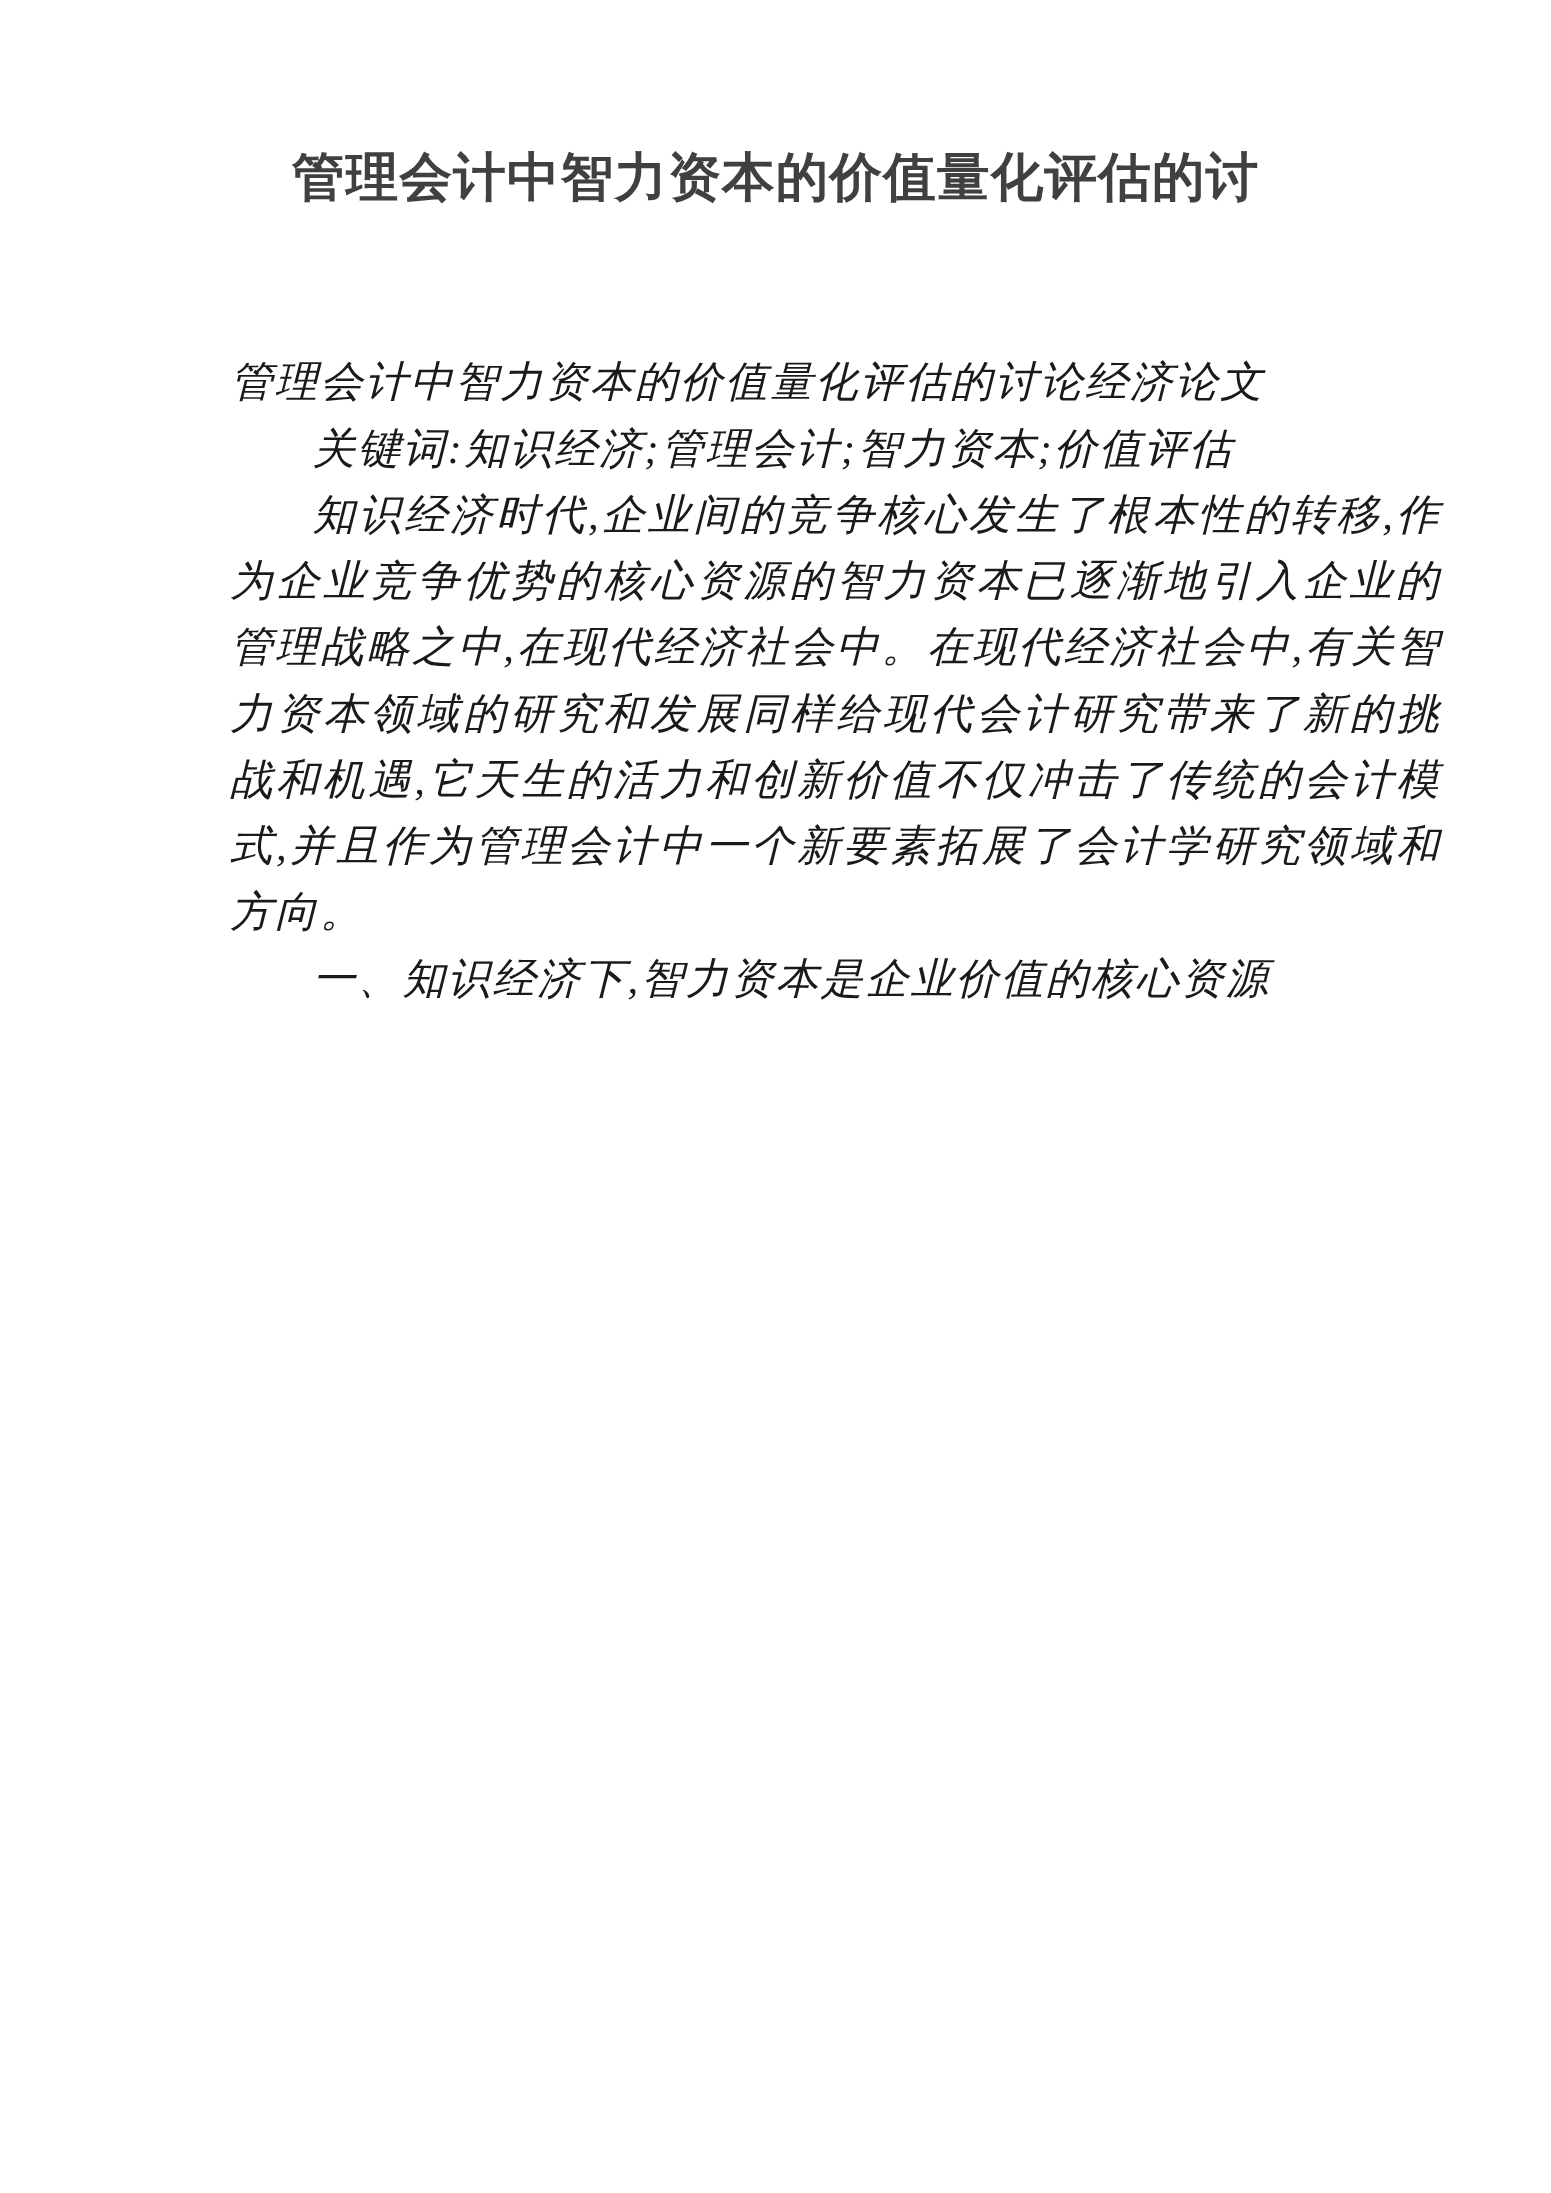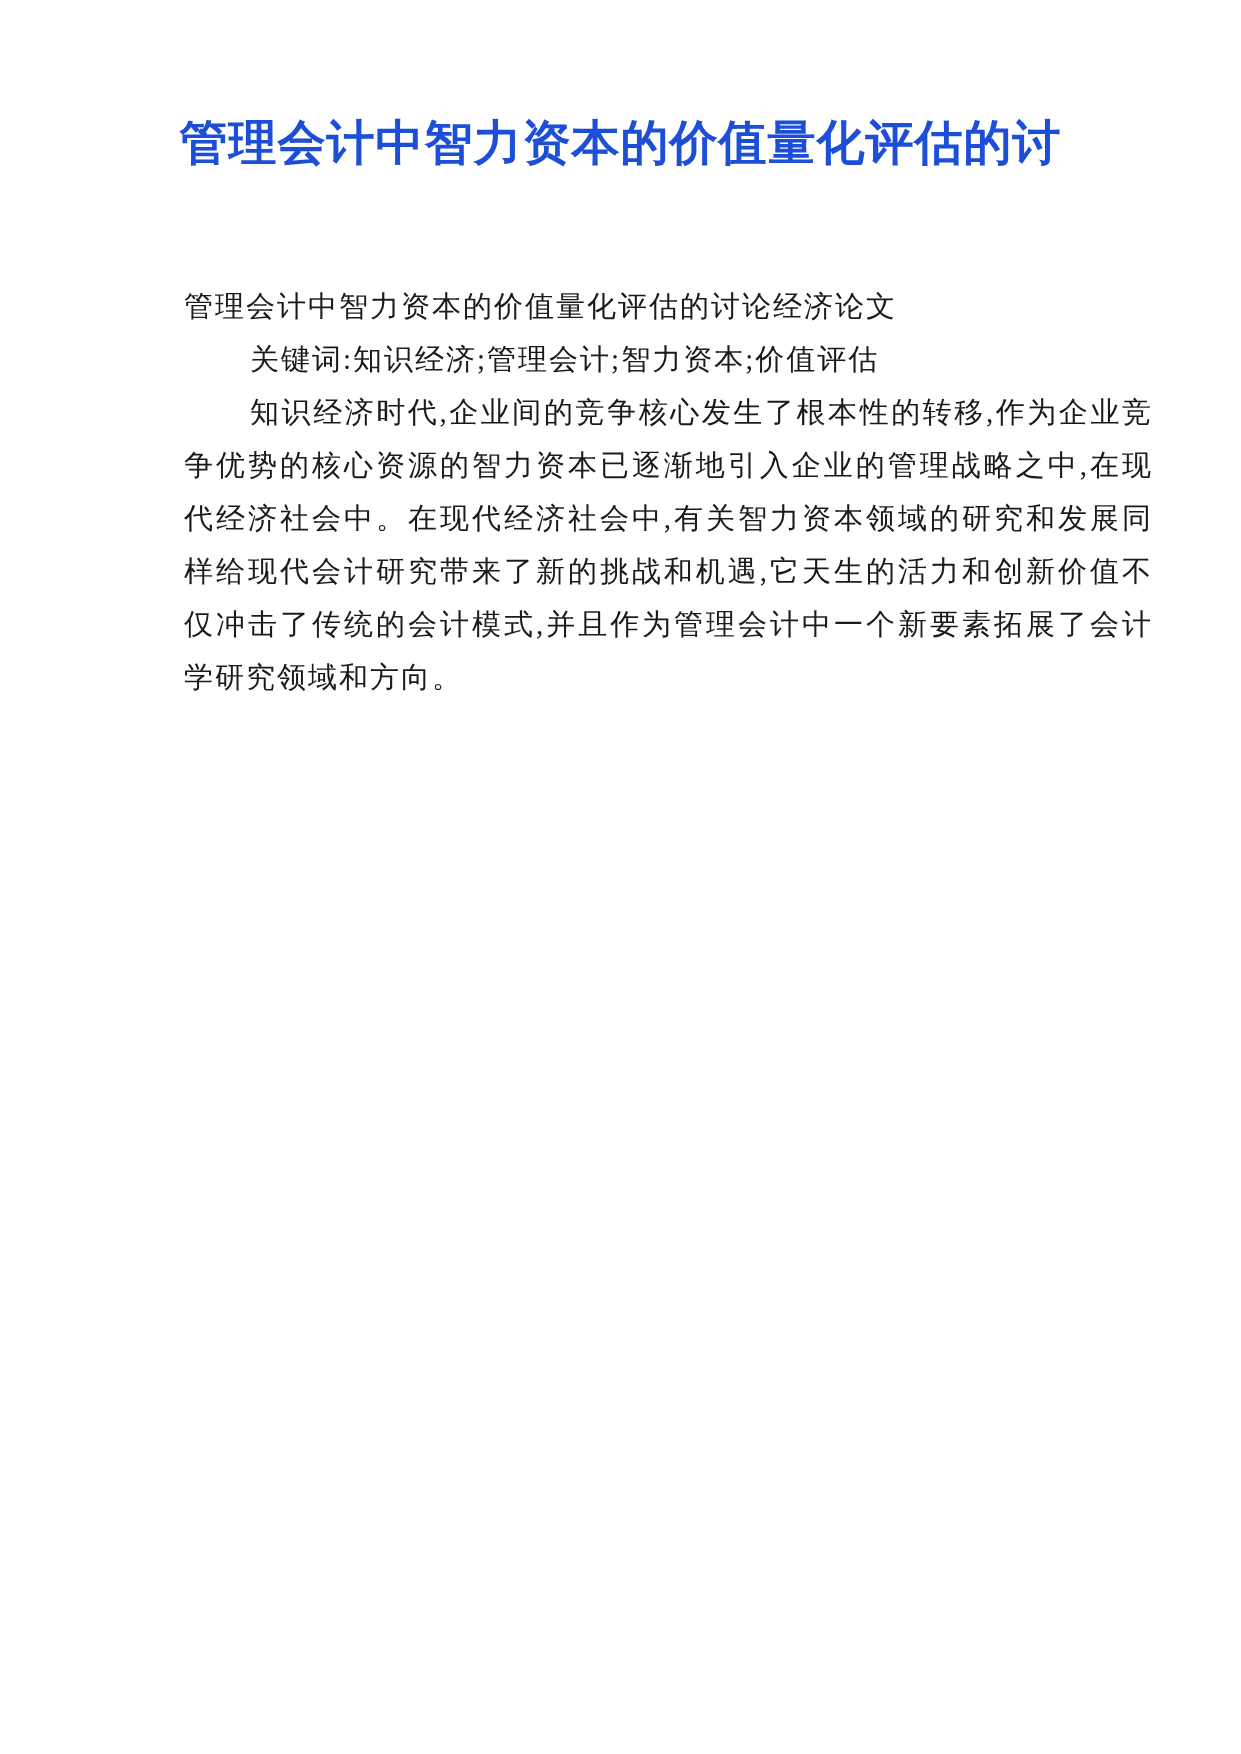--- a/index.html
+++ b/index.html
@@ -13,33 +13,34 @@
     height: 1754px;
     margin: 0 auto;
     background: #ffffff;
     color: #000000;
     overflow: hidden;
     font-family: "Liberation Serif", "DejaVu Serif", serif;
   }
   .doc-title {
     margin: 112px 60px 0 60px;
     text-align: center;
-    font-size: 48px;
+    font-size: 42px;
     font-weight: bold;
     line-height: 62px;
     letter-spacing: 1px;
-    color: #1d4ed8;
+    color: #404040;
   }
   .doc-body {
     margin: 0 88px 0 184px;
-    font-size: 29px;
+    font-size: 34px;
     line-height: 53px;
     letter-spacing: 2px;
     text-align: justify;
     color: #1a1a1a;
+    font-style: italic;
   }
   .doc-body p {
     margin: 0;
     padding: 0;
   }
   .subtitle {
     margin-top: 106px !important;
   }
   .first-para {
     margin-top: 28px !important;
@@ -59,16 +60,17 @@
 
   <div class="doc-body">
 
     <p class="subtitle">管理会计中智力资本的价值量化评估的讨论经济论文</p>
 
 
     <p class="indent">关键词:知识经济;管理会计;智力资本;价值评估</p>
 
     <p class="indent">知识经济时代,企业间的竞争核心发生了根本性的转移,作为企业竞争优势的核心资源的智力资本已逐渐地引入企业的管理战略之中,在现代经济社会中。在现代经济社会中,有关智力资本领域的研究和发展同样给现代会计研究带来了新的挑战和机遇,它天生的活力和创新价值不仅冲击了传统的会计模式,并且作为管理会计中一个新要素拓展了会计学研究领域和方向。</p>
 
+    <p class="indent">一、知识经济下,智力资本是企业价值的核心资源</p>
 
 
   </div>
 </div>
 
 </body></html>

